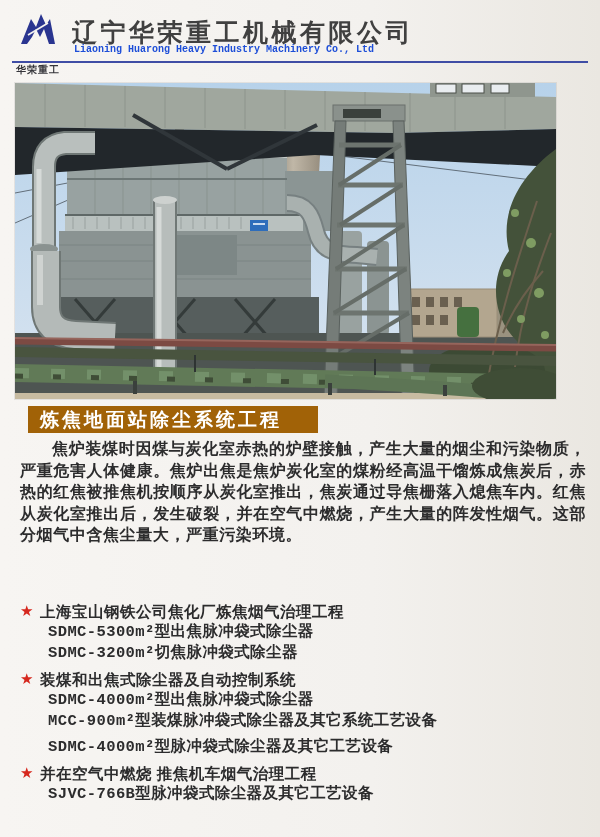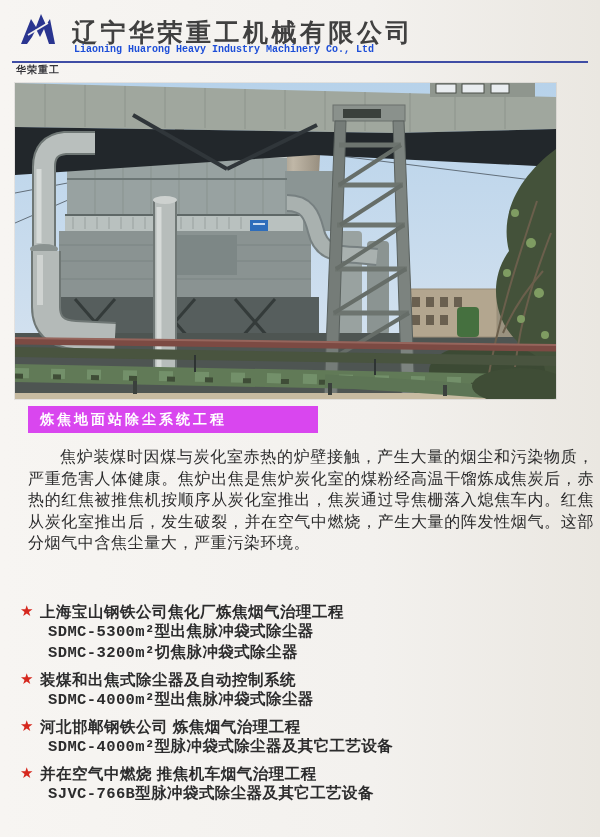--- a/index.html
+++ b/index.html
@@ -21,26 +21,26 @@
   .title-en{position:absolute;left:74px;top:44px;font-family:Liberation Mono, monospace;
     font-weight:bold;font-size:10px;color:#1d4ed8;white-space:nowrap;}
   .divider{position:absolute;left:12px;top:61px;width:576px;height:2px;background:#3f4da5;}
 
   
   .photo{position:absolute;left:15px;top:83px;width:541px;height:316px;margin:0;
     box-shadow:0 0 0 1px rgba(120,120,120,.15);}
   .photo svg{display:block;}
 
   
-  .banner{position:absolute;left:28px;top:406px;width:290px;height:27px;background:#d946ef;
-    color:#ffffff;font-weight:bold;font-size:14px;letter-spacing:3px;line-height:27px;
+  .banner{position:absolute;left:28px;top:406px;width:290px;height:27px;background:#a16207;
+    color:#ffffff;font-weight:bold;font-size:19px;letter-spacing:3px;line-height:27px;
     padding-left:12px;box-sizing:border-box;white-space:nowrap;}
 
   
-  .para{position:absolute;left:20px;width:566px;margin:8px;font-size:16px;font-weight:normal;
+  .para{position:absolute;left:20px;width:566px;margin:0;font-size:16px;font-weight:bold;
     line-height:21.5px;letter-spacing:.6px;text-align:justify;text-indent:2em;color:#2c2c2d;}
   .para1{top:438px;}
   .para2{top:533px;}
 
   
   .projects{position:absolute;left:20px;top:601px;width:566px;margin:0;padding:0;list-style:none;}
   .project{margin:0 0 5px 0;padding:0;}
   .ptitle{font-size:15.5px;font-weight:bold;line-height:21px;letter-spacing:.5px;color:#2c2c2d;white-space:nowrap;}
   .star{color:#d6281e;font-size:15px;margin-right:6px;display:inline-block;transform:translateY(-1px);}
   .pline{font-size:15.5px;font-weight:bold;line-height:21px;letter-spacing:.4px;color:#2c2c2d;
@@ -293,23 +293,23 @@
 
   <ul class="projects">
     <li class="project">
       <div class="ptitle"><span class="star">★</span><span>上海宝山钢铁公司焦化厂炼焦烟气治理工程</span></div>
       <div class="pline">SDMC-5300m²型出焦脉冲袋式除尘器</div>
       <div class="pline">SDMC-3200m²切焦脉冲袋式除尘器</div>
     </li>
     <li class="project">
       <div class="ptitle"><span class="star">★</span><span>装煤和出焦式除尘器及自动控制系统</span></div>
       <div class="pline">SDMC-4000m²型出焦脉冲袋式除尘器</div>
+      <div class="pline">MCC-900m²型装煤脉冲袋式除尘器及其它系统工艺设备</div>
     </li>
     <li class="project">
-      <div class="ptitle"><span class="star">★</span><span>河北邯郸钢铁公司 炼焦烟气治理工程</span></div>
       <div class="pline">SDMC-4000m²型脉冲袋式除尘器及其它工艺设备</div>
     </li>
     <li class="project">
       <div class="ptitle"><span class="star">★</span><span>并在空气中燃烧 推焦机车烟气治理工程</span></div>
       <div class="pline">SJVC-766B型脉冲袋式除尘器及其它工艺设备</div>
     </li>
   </ul>
 
 </div>
 

